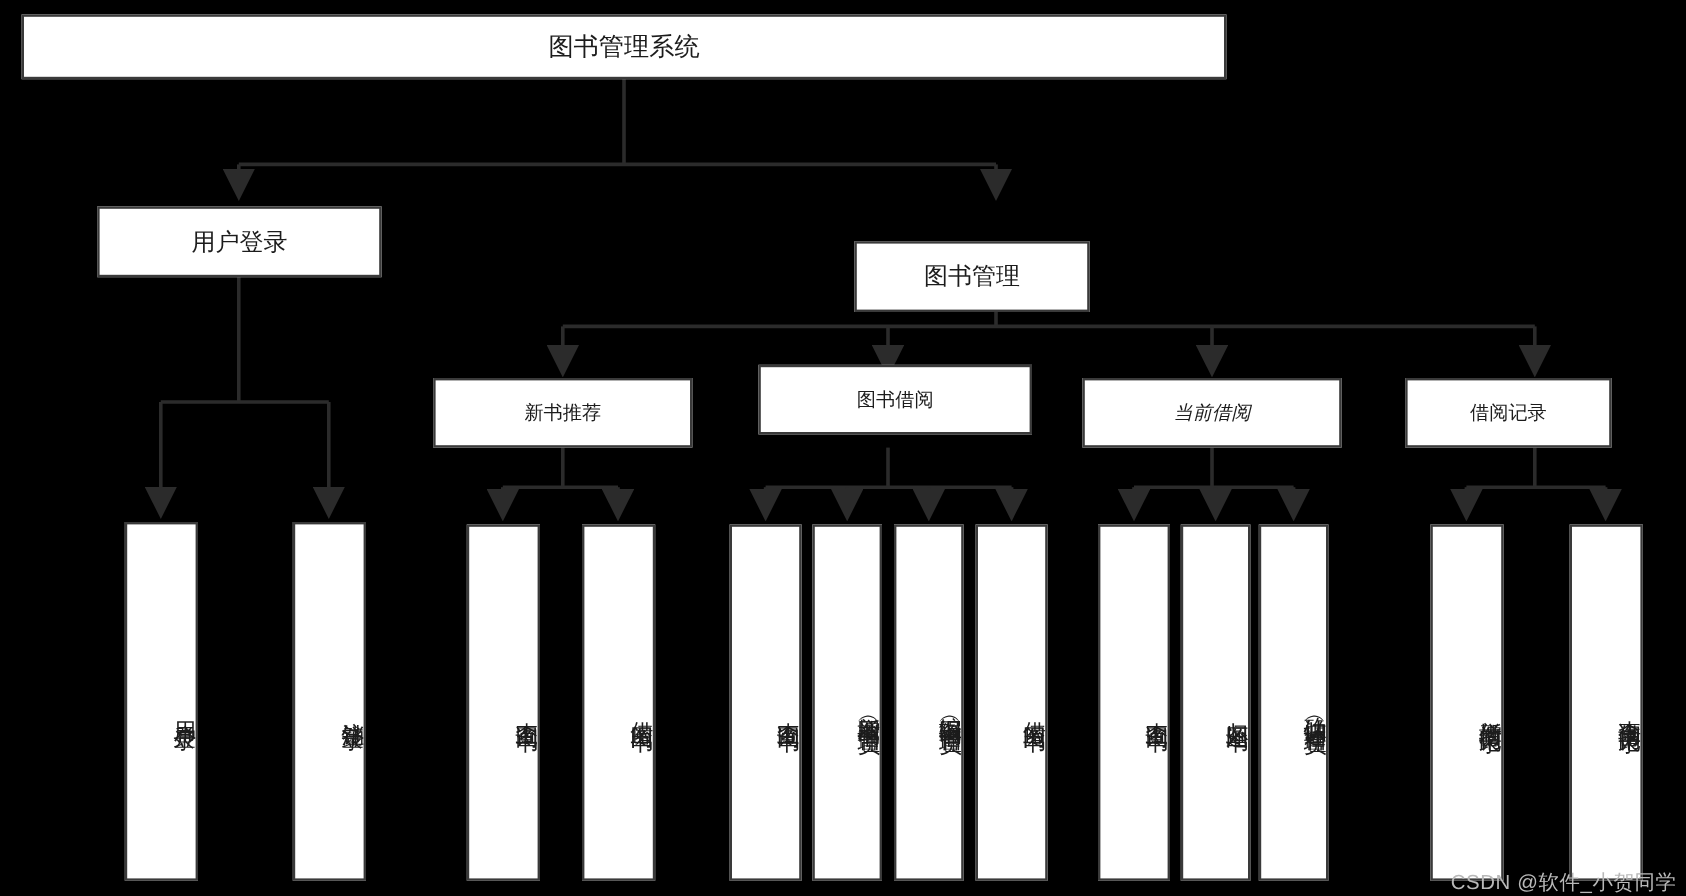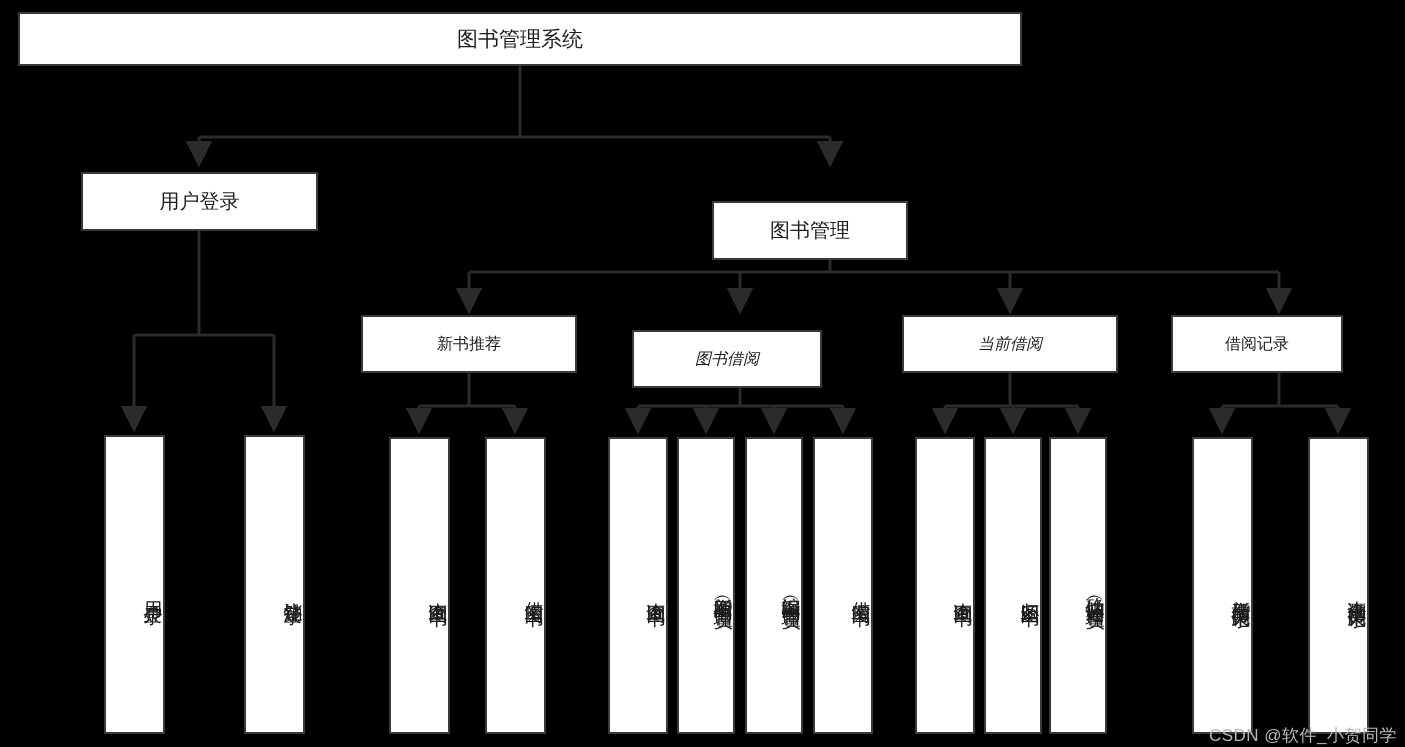--- a/index.html
+++ b/index.html
@@ -124,21 +124,21 @@
   <div class="node lvl2" style="left:81px; top:172px; width:237px; height:59px;">
     <span class="lbl">用户登录</span>
   </div>
   <div class="node lvl2" style="left:712px; top:172px; width:196px; height:59px;margin-top:29px;">
     <span class="lbl">图书管理</span>
   </div>
 
   <div class="node lvl3" style="left:361px; top:315px; width:216px; height:58px;">
     <span class="lbl">新书推荐</span>
   </div>
-  <div class="node lvl3" style="left:632px; top:330px; width:190px; height:58px;font-style:italic;">
+  <div class="node lvl3" style="left:632px; top:304px; width:228px; height:58px;">
     <span class="lbl">图书借阅</span>
   </div>
   <div class="node lvl3" style="left:902px; top:315px; width:216px; height:58px;font-style:italic;">
     <span class="lbl">当前借阅</span>
   </div>
   <div class="node lvl3" style="left:1171px; top:315px; width:172px; height:58px;">
     <span class="lbl">借阅记录</span>
   </div>
 
   <div class="node leaf" style="left:104px; top:435px; width:61px; height:299px;">

